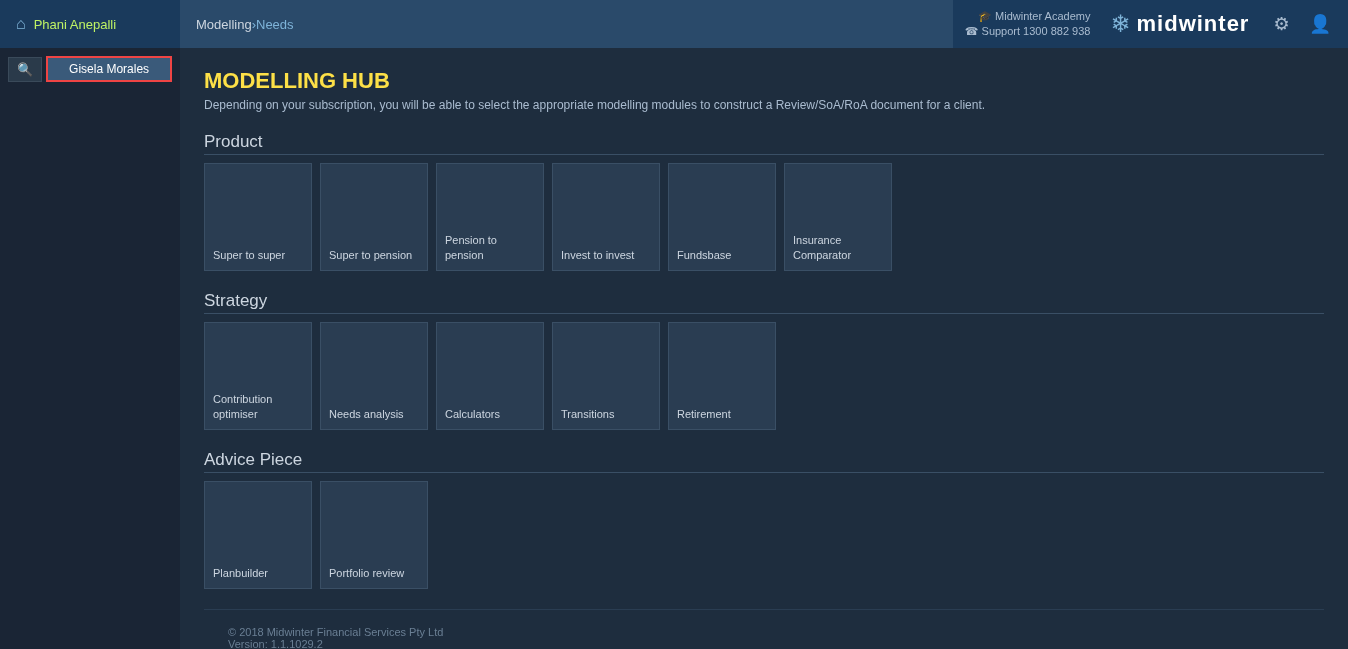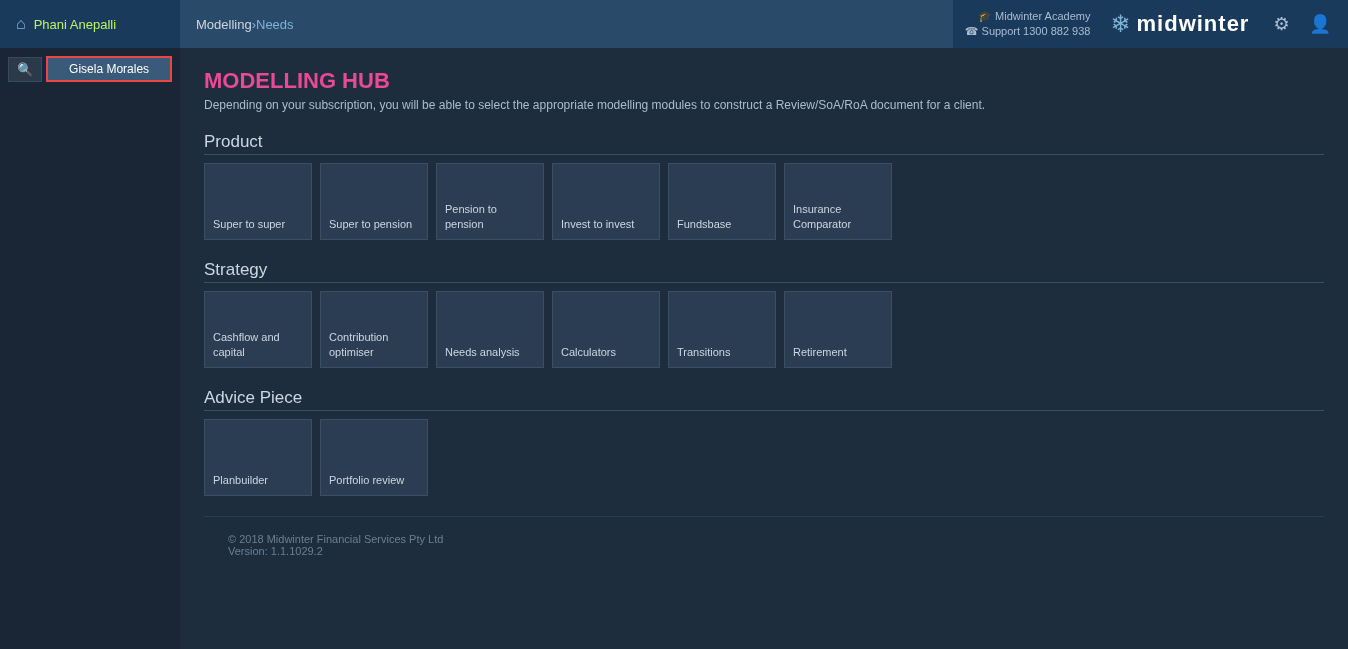--- a/index.html
+++ b/index.html
@@ -132,21 +132,21 @@
     .content-area {
       flex: 1;
       background: #1e2d3e;
       overflow-y: auto;
       padding: 20px 24px;
     }
 
     .page-title {
       font-size: 22px;
       font-weight: bold;
-      color: #ec4899;
+      color: #fde047;
       margin-bottom: 4px;
     }
     .page-subtitle {
       font-size: 12px;
       color: #aabcd0;
       margin-bottom: 20px;
     }
 
     
     .section-title {
@@ -159,21 +159,21 @@
 
     .cards-grid {
       display: flex;
       flex-wrap: wrap;
       gap: 8px;
       margin-bottom: 20px;
     }
 
     .card {
       width: 108px;
-      height: 77px;
+      height: 108px;
       background: #2a3d52;
       border: 1px solid #3a4f65;
       cursor: pointer;
       display: flex;
       flex-direction: column;
       justify-content: flex-end;
       padding: 8px;
       transition: background 0.15s;
     }
     .card-label {
@@ -257,23 +257,20 @@
         <div class="card">
           <span class="card-label">Insurance Comparator</span>
         </div>
       </div>
     </div>
 
     <div class="section">
       <div class="section-title">Strategy</div>
       <div class="cards-grid">
         <div class="card">
-          <span class="card-label">Cashflow and capital</span>
-        </div>
-        <div class="card">
           <span class="card-label">Contribution optimiser</span>
         </div>
         <div class="card">
           <span class="card-label">Needs analysis</span>
         </div>
         <div class="card">
           <span class="card-label">Calculators</span>
         </div>
         <div class="card">
           <span class="card-label">Transitions</span>

